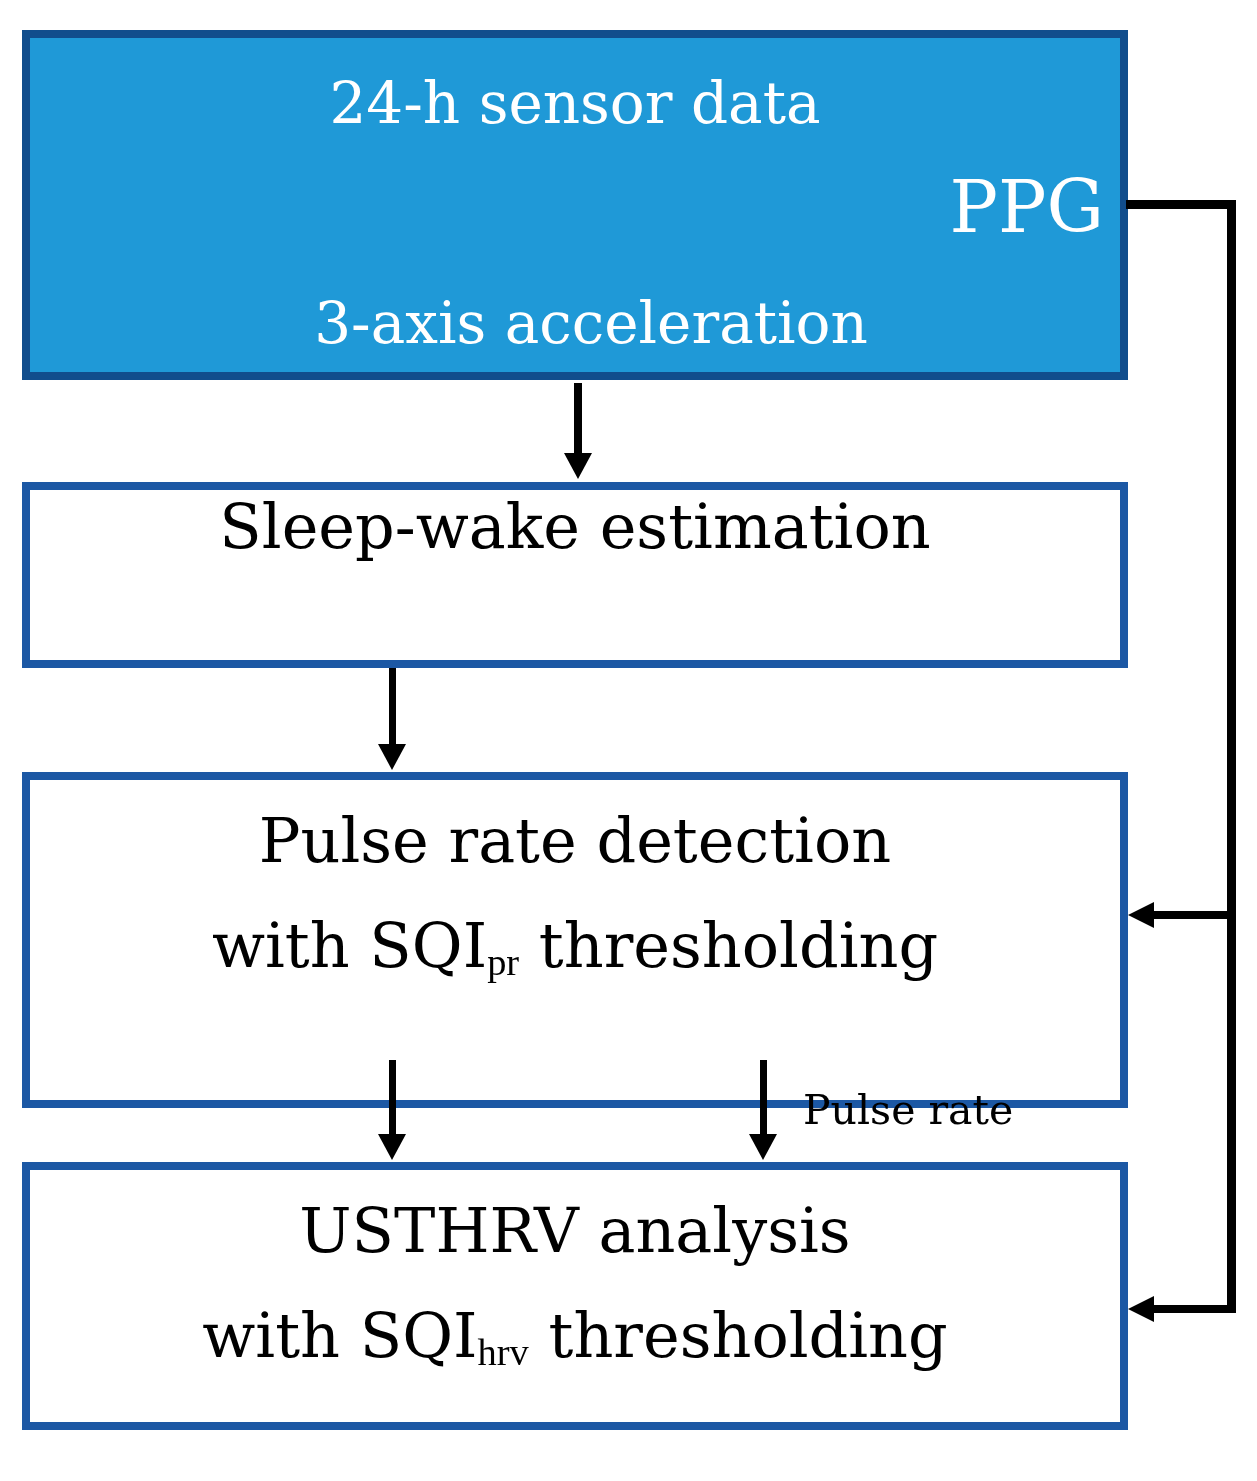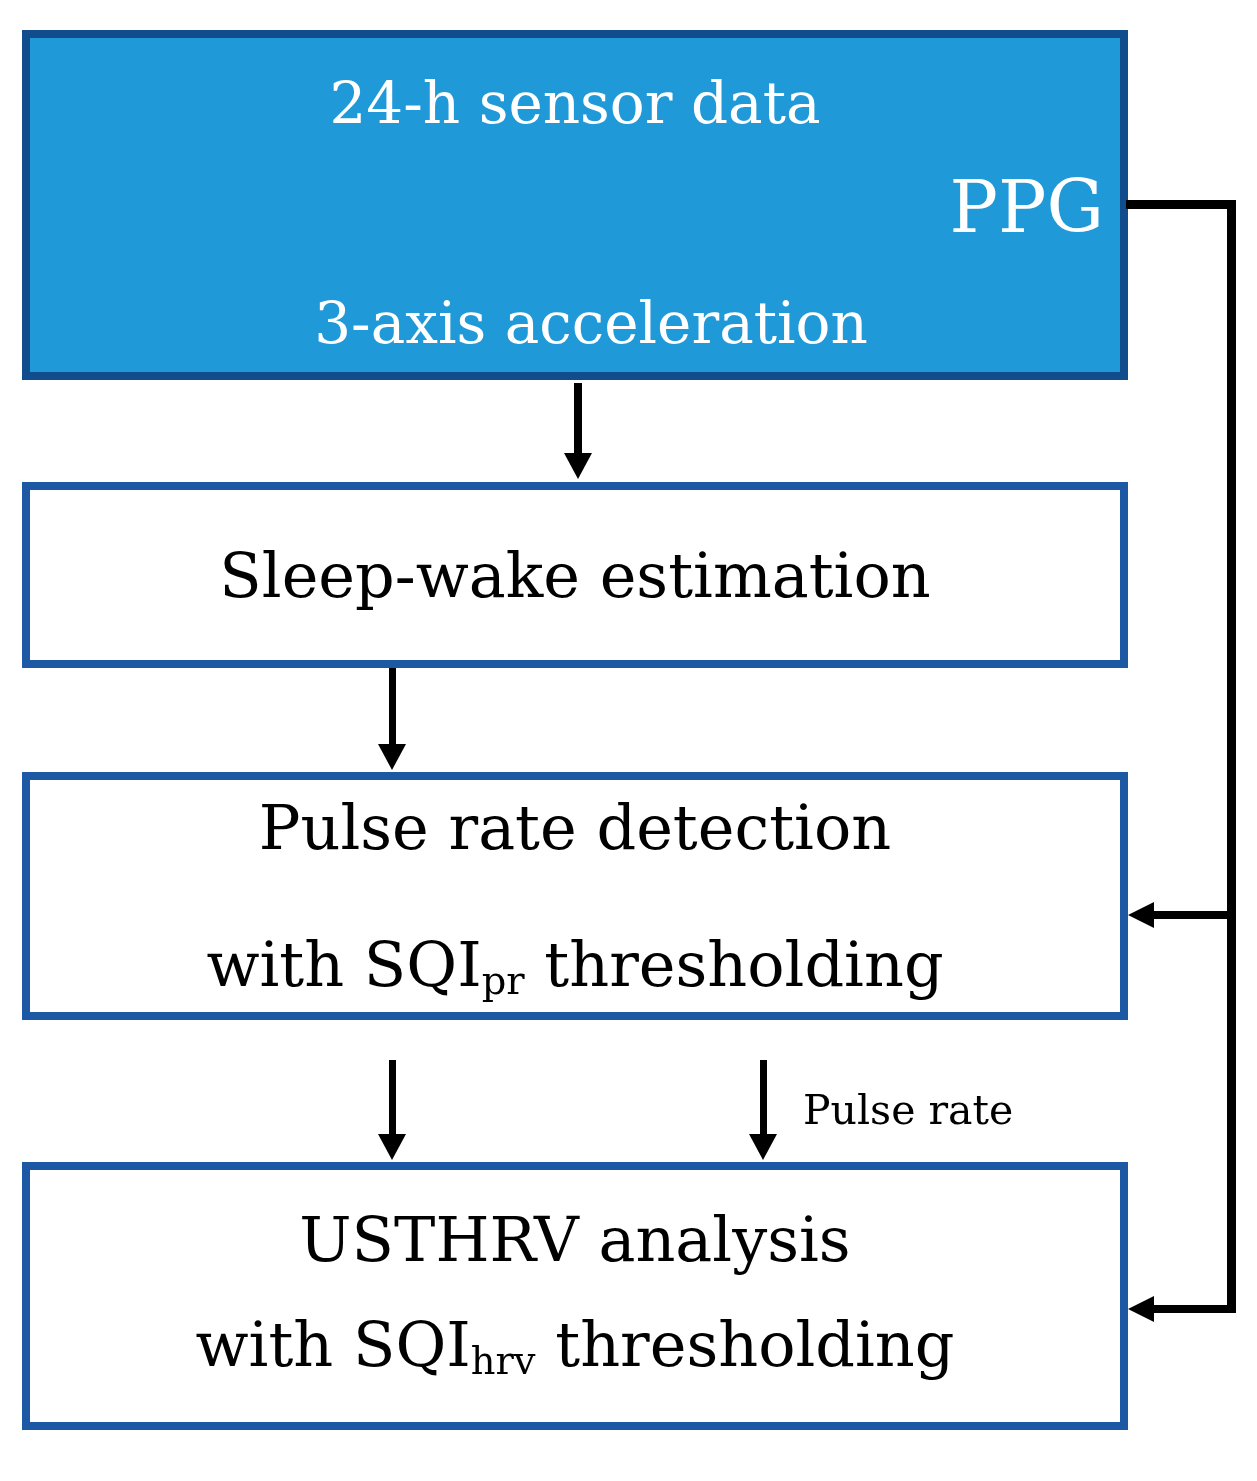--- a/index.html
+++ b/index.html
@@ -51,46 +51,46 @@
   .sensor-accel { top: 255px; margin-left: 32px; }
 
   .box-white {
     left: 22px;
     width: 1106px;
     background: #ffffff;
     border: 8px solid var(--box-border, #1c58a4);
     display: flex;
     flex-direction: column;
     align-items: center;
-    justify-content: center;
     text-align: center;
     font-size: 62px;
     color: var(--text-dark, #000000);
   }
   .box-sleep {
     top: 482px;
     height: 186px;
   }
   .box-pulse {
     top: 772px;
-    height: 248px;
+    height: 336px;
     line-height: 105px;
     padding-top: 8px;
-    gap: 32px;
   }
   .box-usthrv {
     top: 1162px;
     height: 268px;
     line-height: 105px;
+    padding-top: 8px;
   }
   .box-line { white-space: nowrap; }
   .subscr {
     font-size: 0.62em;
     position: relative;
     top: 0.22em;
+    font-family: Liberation Serif, serif;
   }
 
   
   .line-seg {
     position: absolute;
     background: var(--connector, #000000);
   }
   .head-down {
     position: absolute;
     width: 0;

